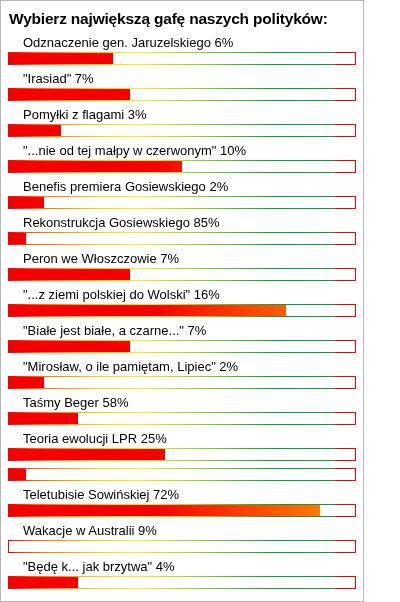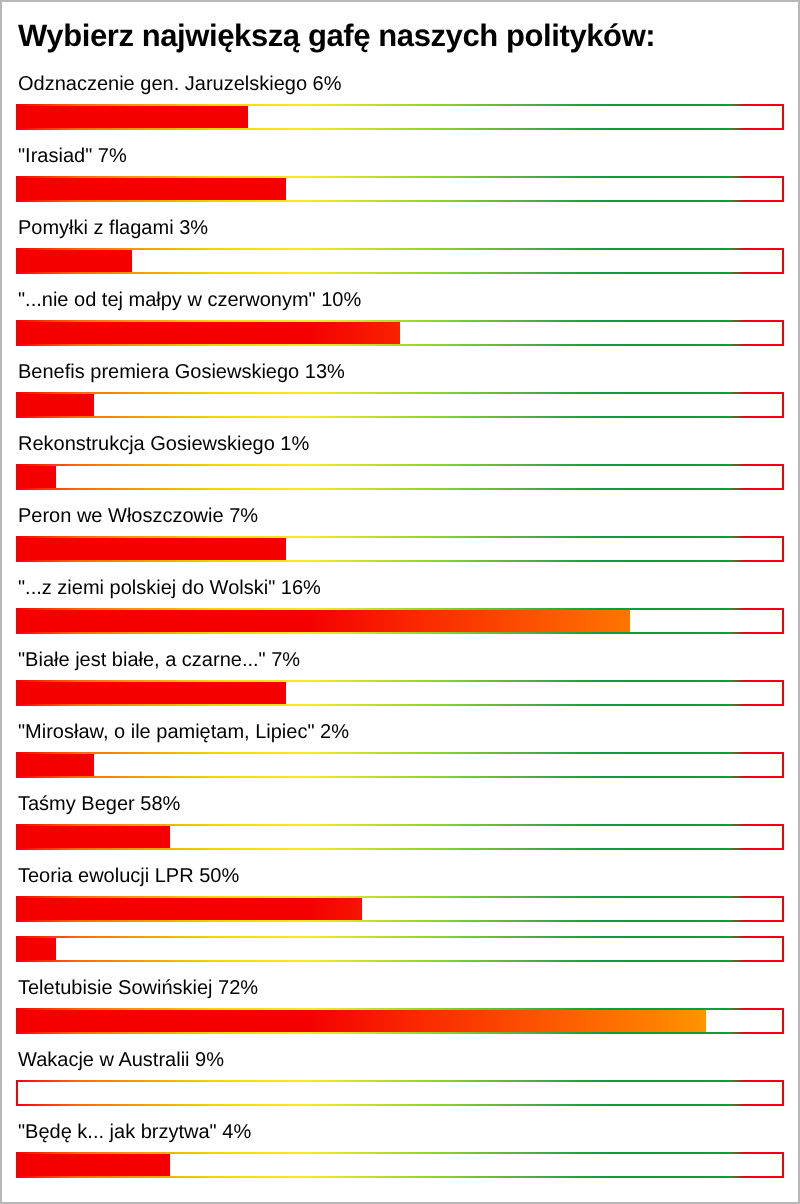--- a/index.html
+++ b/index.html
@@ -9,21 +9,21 @@
   }
   body {
     width: 400px;
     height: 602px;
     font-family: "Liberation Sans", sans-serif;
     color: #000000;
     overflow: hidden;
   }
   .poll {
     box-sizing: border-box;
-    width: 400px;
+    width: 364px;
     height: 602px;
     border: 1px solid #b8b8b8;
     background: #ffffff;
     padding: 6px 7px 4px 7px;
     display: flex;
     flex-direction: column;
   }
   .poll-title {
     font-size: 15.5px;
     font-weight: bold;
@@ -32,25 +32,25 @@
     margin: 2px 0 7px 1px;
     white-space: nowrap;
   }
   .items {
     flex: 1 1 auto;
   }
   .poll-item {
     margin-bottom: 7px;
   }
   .item-label {
-    font-size: 10px;
+    font-size: 13px;
     line-height: 13px;
     white-space: nowrap;
     margin-bottom: 3px;
-    margin-left: 1px;
+    margin-left: 15px;
   }
   
   .bar {
     position: relative;
     height: 13px;
     width: 100%;
     background: linear-gradient(
         to right,
         #f40000 0%,
         #ff6a00 8%,
@@ -121,29 +121,29 @@
       </div>
       <div class="poll-item">
         <div class="item-label">"...nie od tej małpy w czerwonym" 10%</div>
         <div class="bar">
           <div class="bar-inner">
             <div class="bar-fill" style="width: 50%;"></div>
           </div>
         </div>
       </div>
       <div class="poll-item">
-        <div class="item-label">Benefis premiera Gosiewskiego 13%</div>
+        <div class="item-label">Benefis premiera Gosiewskiego 2%</div>
         <div class="bar">
           <div class="bar-inner">
             <div class="bar-fill" style="width: 10%;"></div>
           </div>
         </div>
       </div>
       <div class="poll-item">
-        <div class="item-label">Rekonstrukcja Gosiewskiego 1%</div>
+        <div class="item-label">Rekonstrukcja Gosiewskiego 85%</div>
         <div class="bar">
           <div class="bar-inner">
             <div class="bar-fill" style="width: 5%;"></div>
           </div>
         </div>
       </div>
       <div class="poll-item">
         <div class="item-label">Peron we Włoszczowie 7%</div>
         <div class="bar">
           <div class="bar-inner">
@@ -177,21 +177,21 @@
       </div>
       <div class="poll-item">
         <div class="item-label">Taśmy Beger 58%</div>
         <div class="bar">
           <div class="bar-inner">
             <div class="bar-fill" style="width: 20%;"></div>
           </div>
         </div>
       </div>
       <div class="poll-item">
-        <div class="item-label">Teoria ewolucji LPR 50%</div>
+        <div class="item-label">Teoria ewolucji LPR 25%</div>
         <div class="bar">
           <div class="bar-inner">
             <div class="bar-fill" style="width: 45%;"></div>
           </div>
         </div>
       </div>
       <div class="poll-item">
         <div class="bar">
           <div class="bar-inner">
             <div class="bar-fill" style="width: 5%;"></div>

